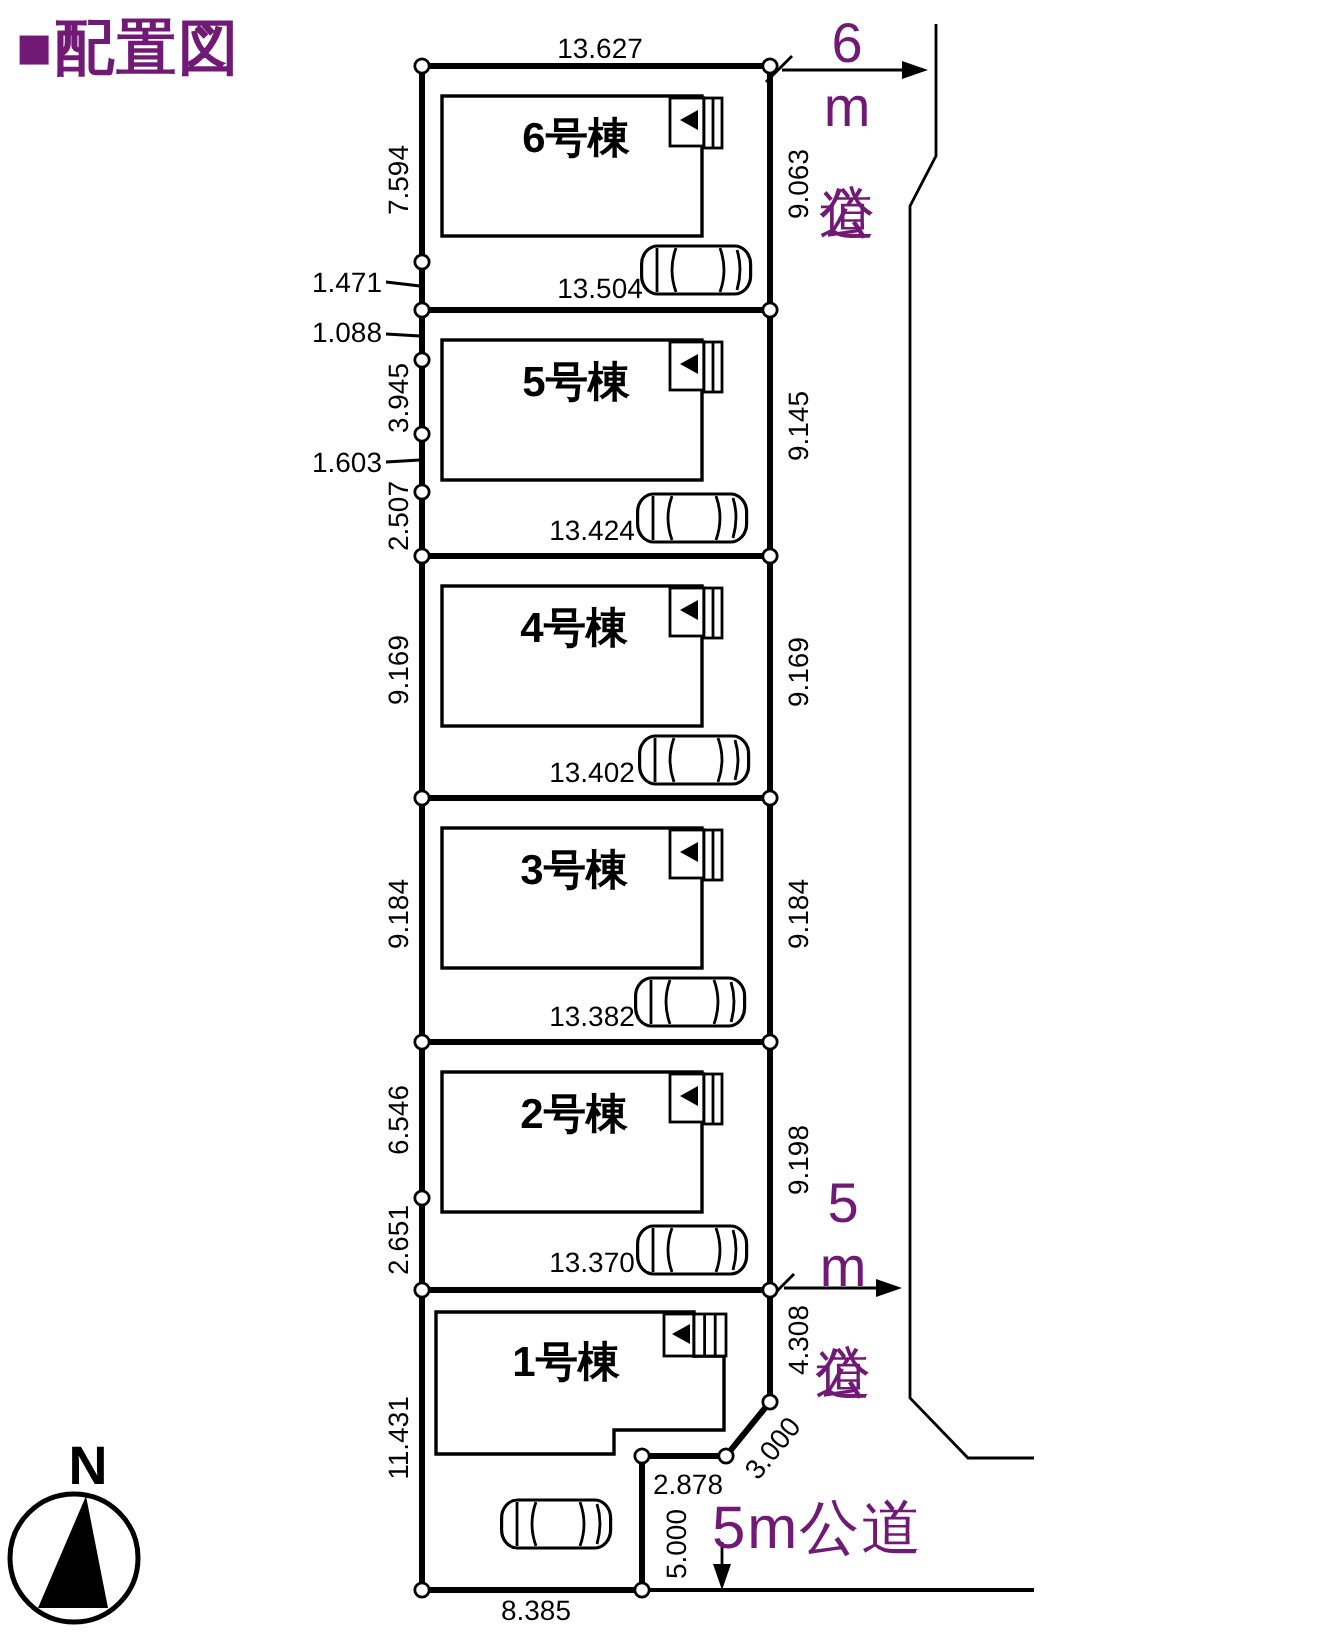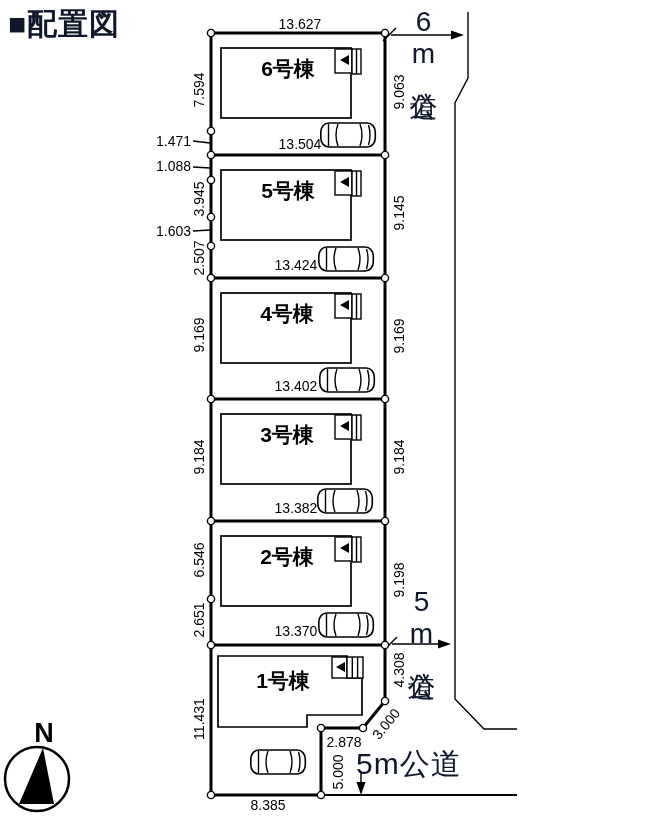--- a/index.html
+++ b/index.html
@@ -1,17 +1,17 @@
 <!DOCTYPE html>
 <html><head>
 <meta charset="utf-8">
 <style>
   html,body{margin:0;padding:0;background:#fff;}
   .page{position:relative;width:668px;height:817px;background:#ffffff;overflow:hidden;
-        font-family:"Liberation Sans",sans-serif;color:#0f172a;}
+        font-family:"Liberation Sans",sans-serif;color:#701a75;}
   .title{position:absolute;left:8px;top:4px;font-size:30px;font-weight:bold;
          letter-spacing:1px;white-space:nowrap;}
   .vtext{position:absolute;writing-mode:vertical-rl;text-orientation:upright;
          font-size:28px;line-height:1;letter-spacing:1px;white-space:nowrap;}
   .htext-road{position:absolute;font-size:30px;letter-spacing:1px;white-space:nowrap;}
   svg.plan{position:absolute;left:0;top:0;}
   .thick{fill:none;stroke:#000;stroke-width:3;}
   .mid{fill:none;stroke:#000;stroke-width:2;}
   .thin{fill:none;stroke:#000;stroke-width:1.4;}
   .bld{fill:#fff;stroke:#000;stroke-width:1.7;}

